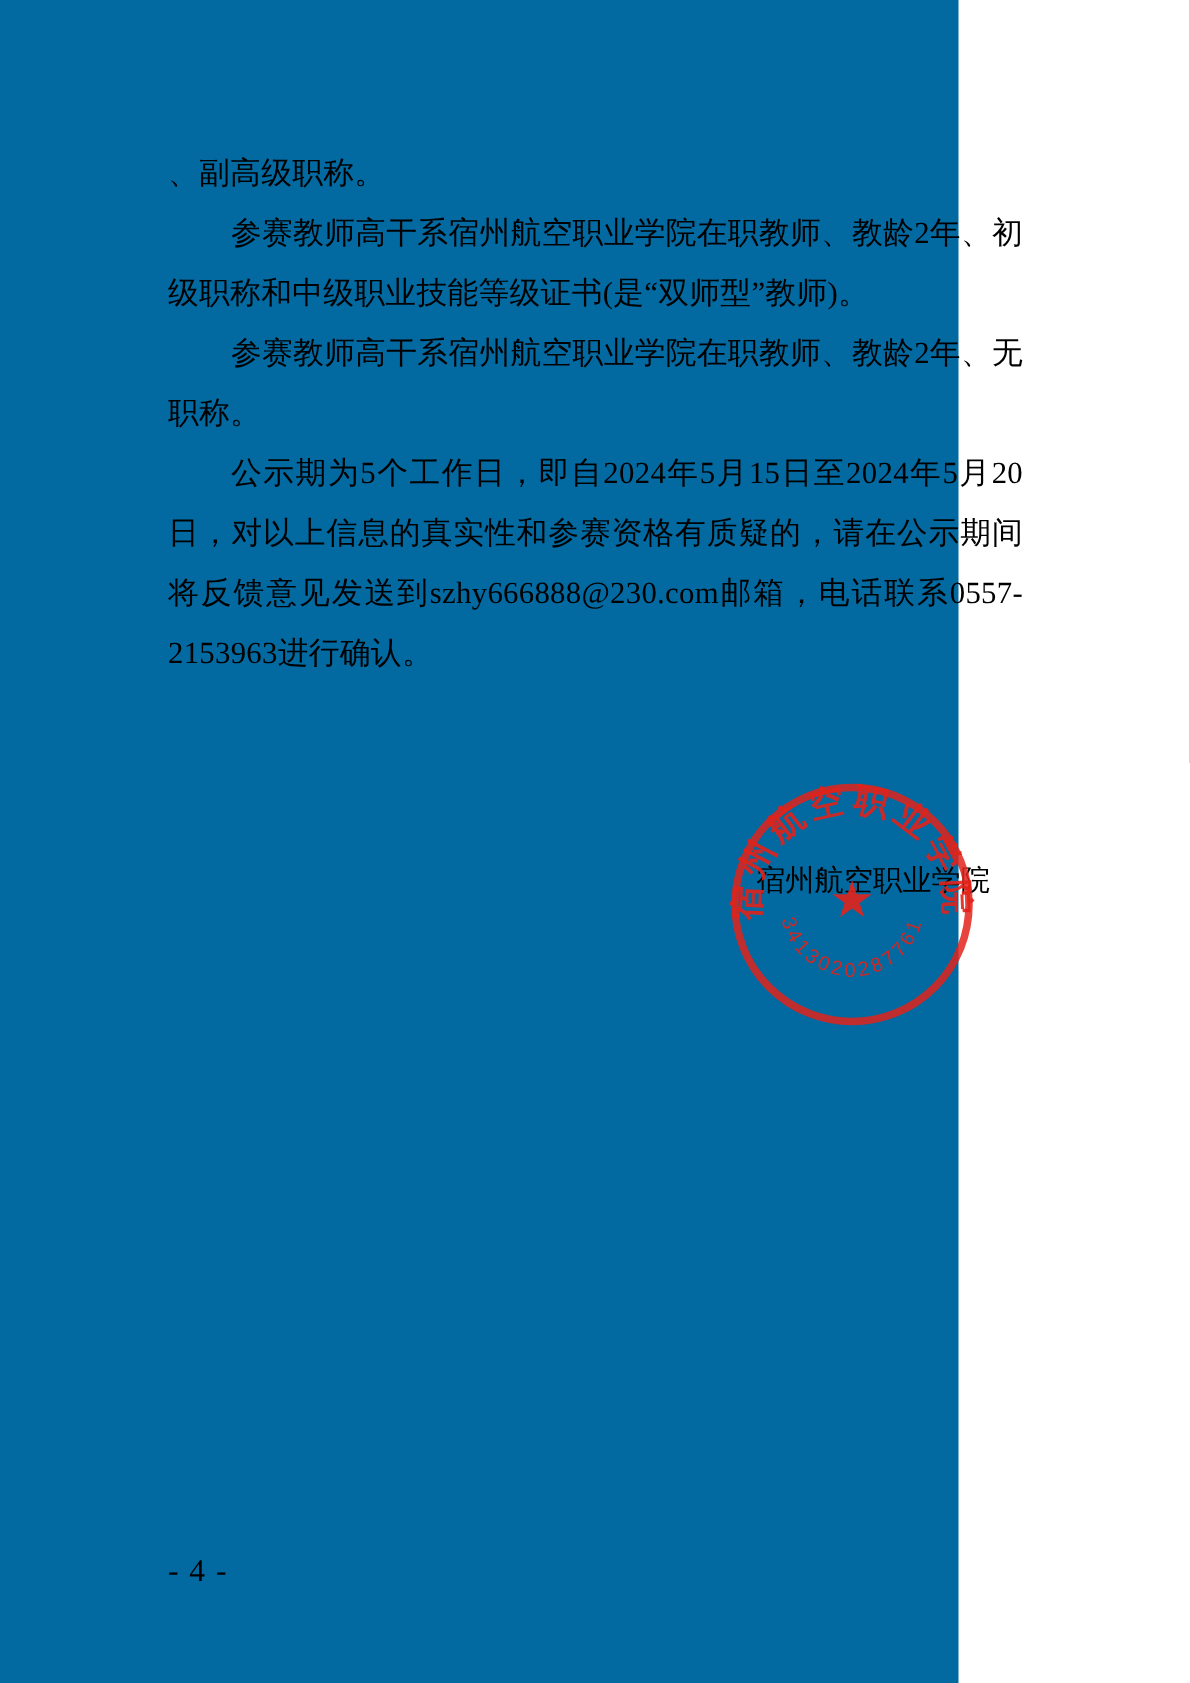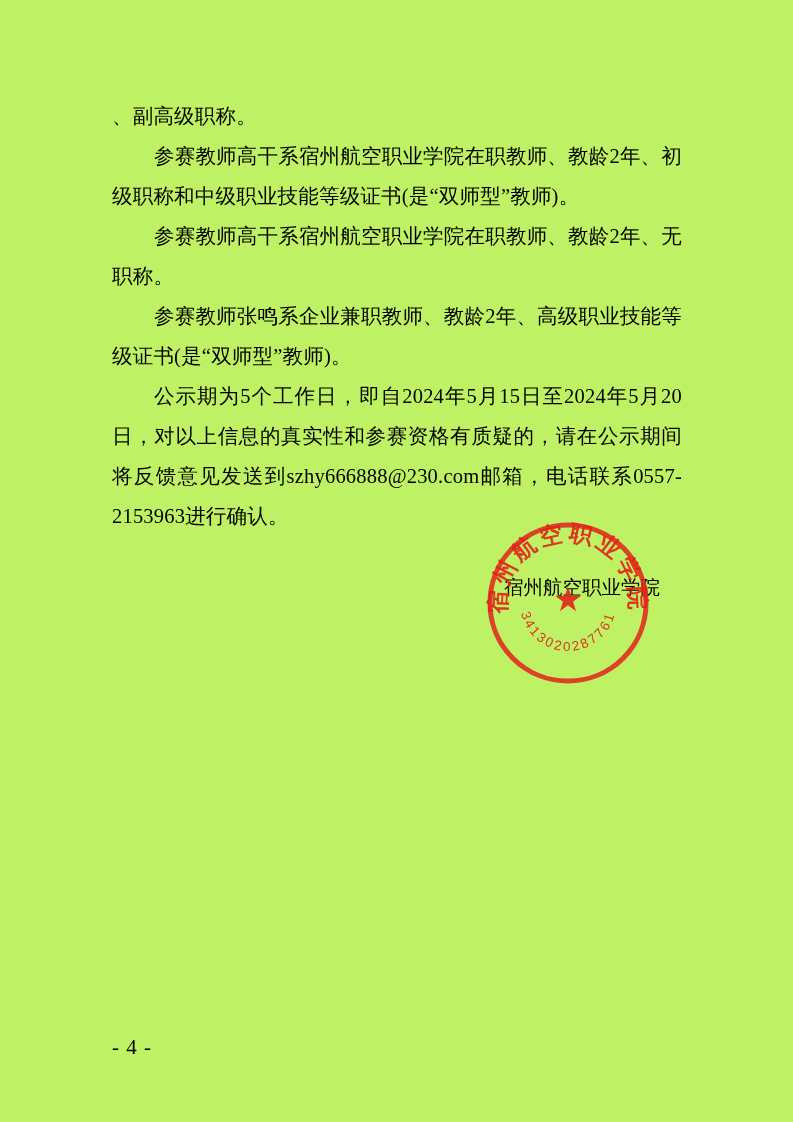--- a/index.html
+++ b/index.html
@@ -11,23 +11,23 @@
     width: 793px;
     height: 1122px;
     position: relative;
     font-family: "Liberation Serif", "DejaVu Serif", serif;
     color: #000000;
     overflow: hidden;
   }
   .page {
     position: absolute;
     left: 0; top: 0;
-    width: 793px;
+    width: 639px;
     height: 1122px;
-    background: #bef264;
+    background: #0369a1;
   }
   .body-text {
     position: absolute;
     left: 112px;
     top: 96px;
     width: 570px;
   }
   .para {
     font-size: 20.5px;
     line-height: 40px;
@@ -74,21 +74,20 @@
 </style>
 </head>
 <body>
 
 <div class="page">
 
   <div class="body-text">
     <p class="para">、副高级职称。</p>
     <p class="para indent">参赛教师高干系宿州航空职业学院在职教师、教龄2年、初级职称和中级职业技能等级证书(是“双师型”教师)。</p>
     <p class="para indent">参赛教师高干系宿州航空职业学院在职教师、教龄2年、无职称。</p>
-    <p class="para indent">参赛教师张鸣系企业兼职教师、教龄2年、高级职业技能等级证书(是“双师型”教师)。</p>
     <p class="para indent">公示期为5个工作日，即自2024年5月15日至2024年5月20日，对以上信息的真实性和参赛资格有质疑的，请在公示期间将反馈意见发送到szhy666888@230.com邮箱，电话联系0557-2153963进行确认。</p>
   </div>
 
   <div class="signature">
     <div class="sig-line">宿州航空职业学院</div>
   </div>
 
   <div class="seal">
     <svg width="168" height="168" viewBox="0 0 168 168" xmlns="http://www.w3.org/2000/svg">
       <defs>

